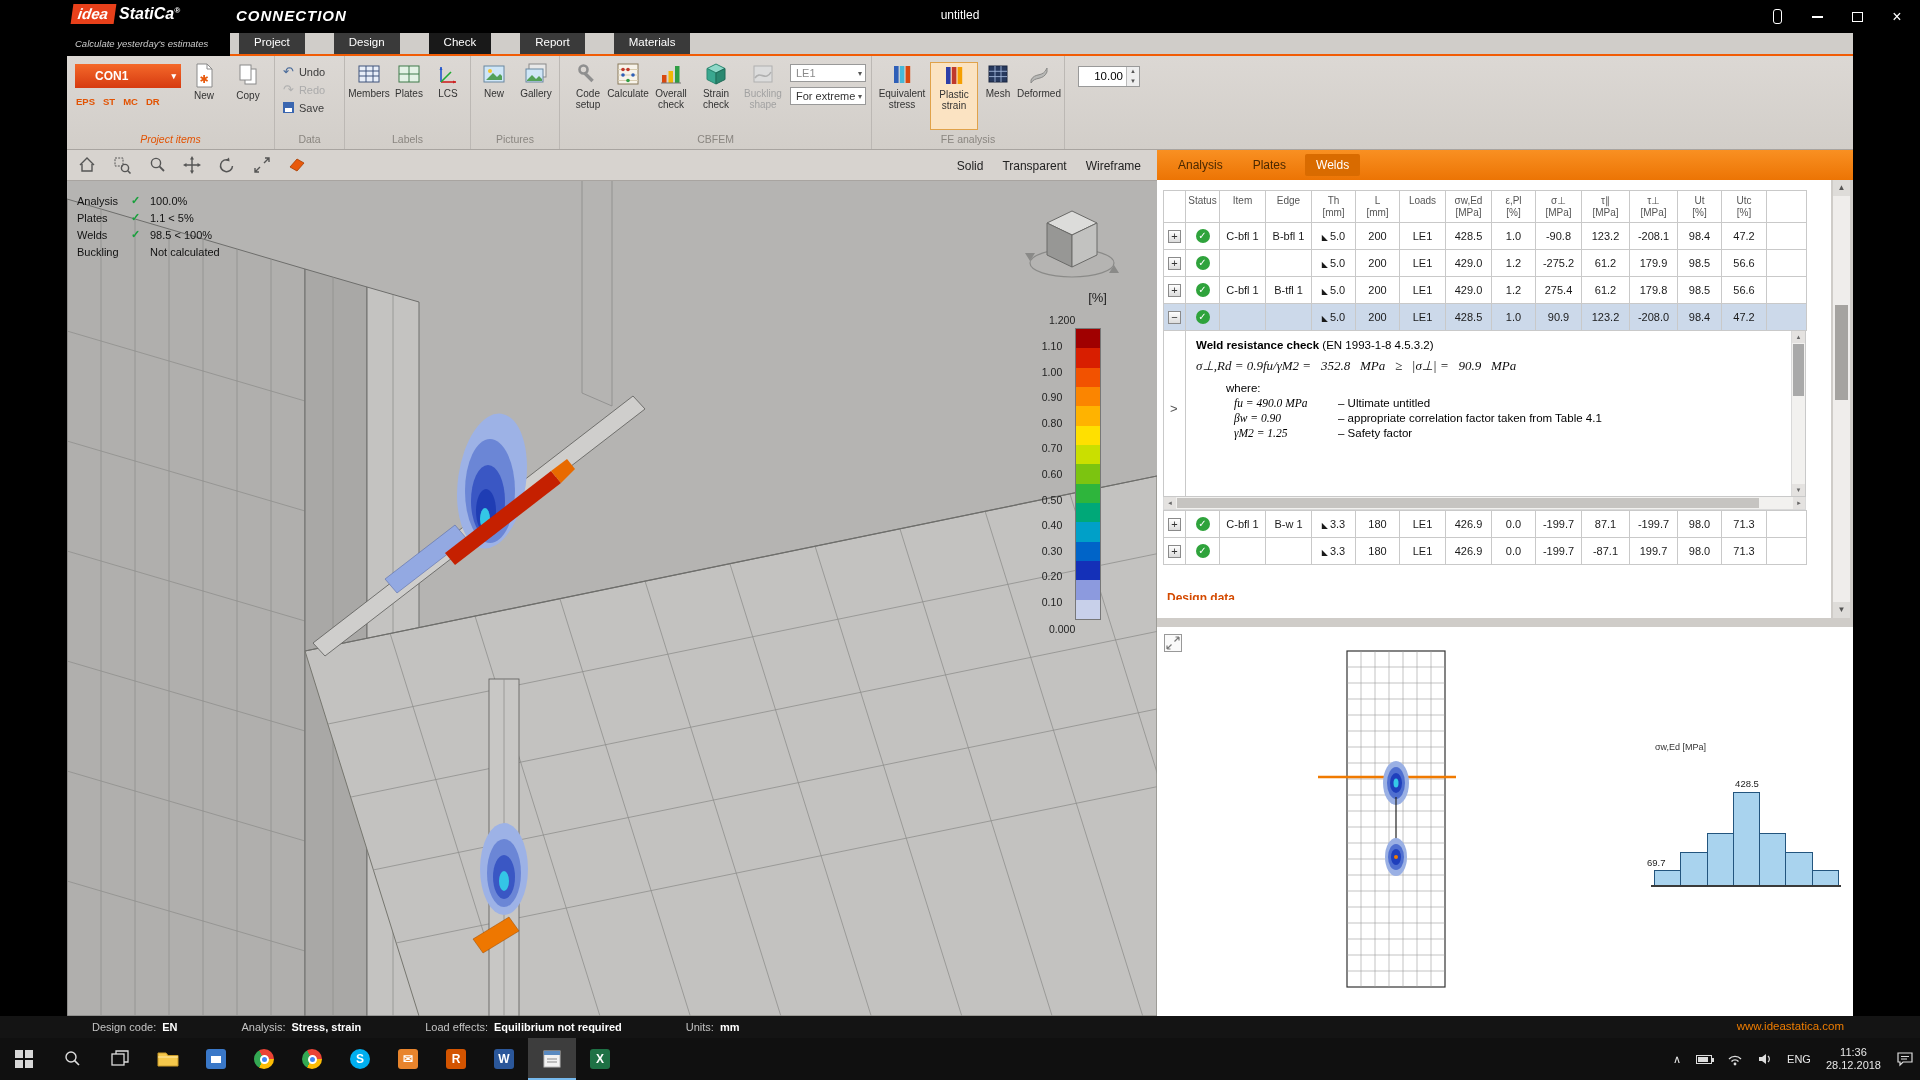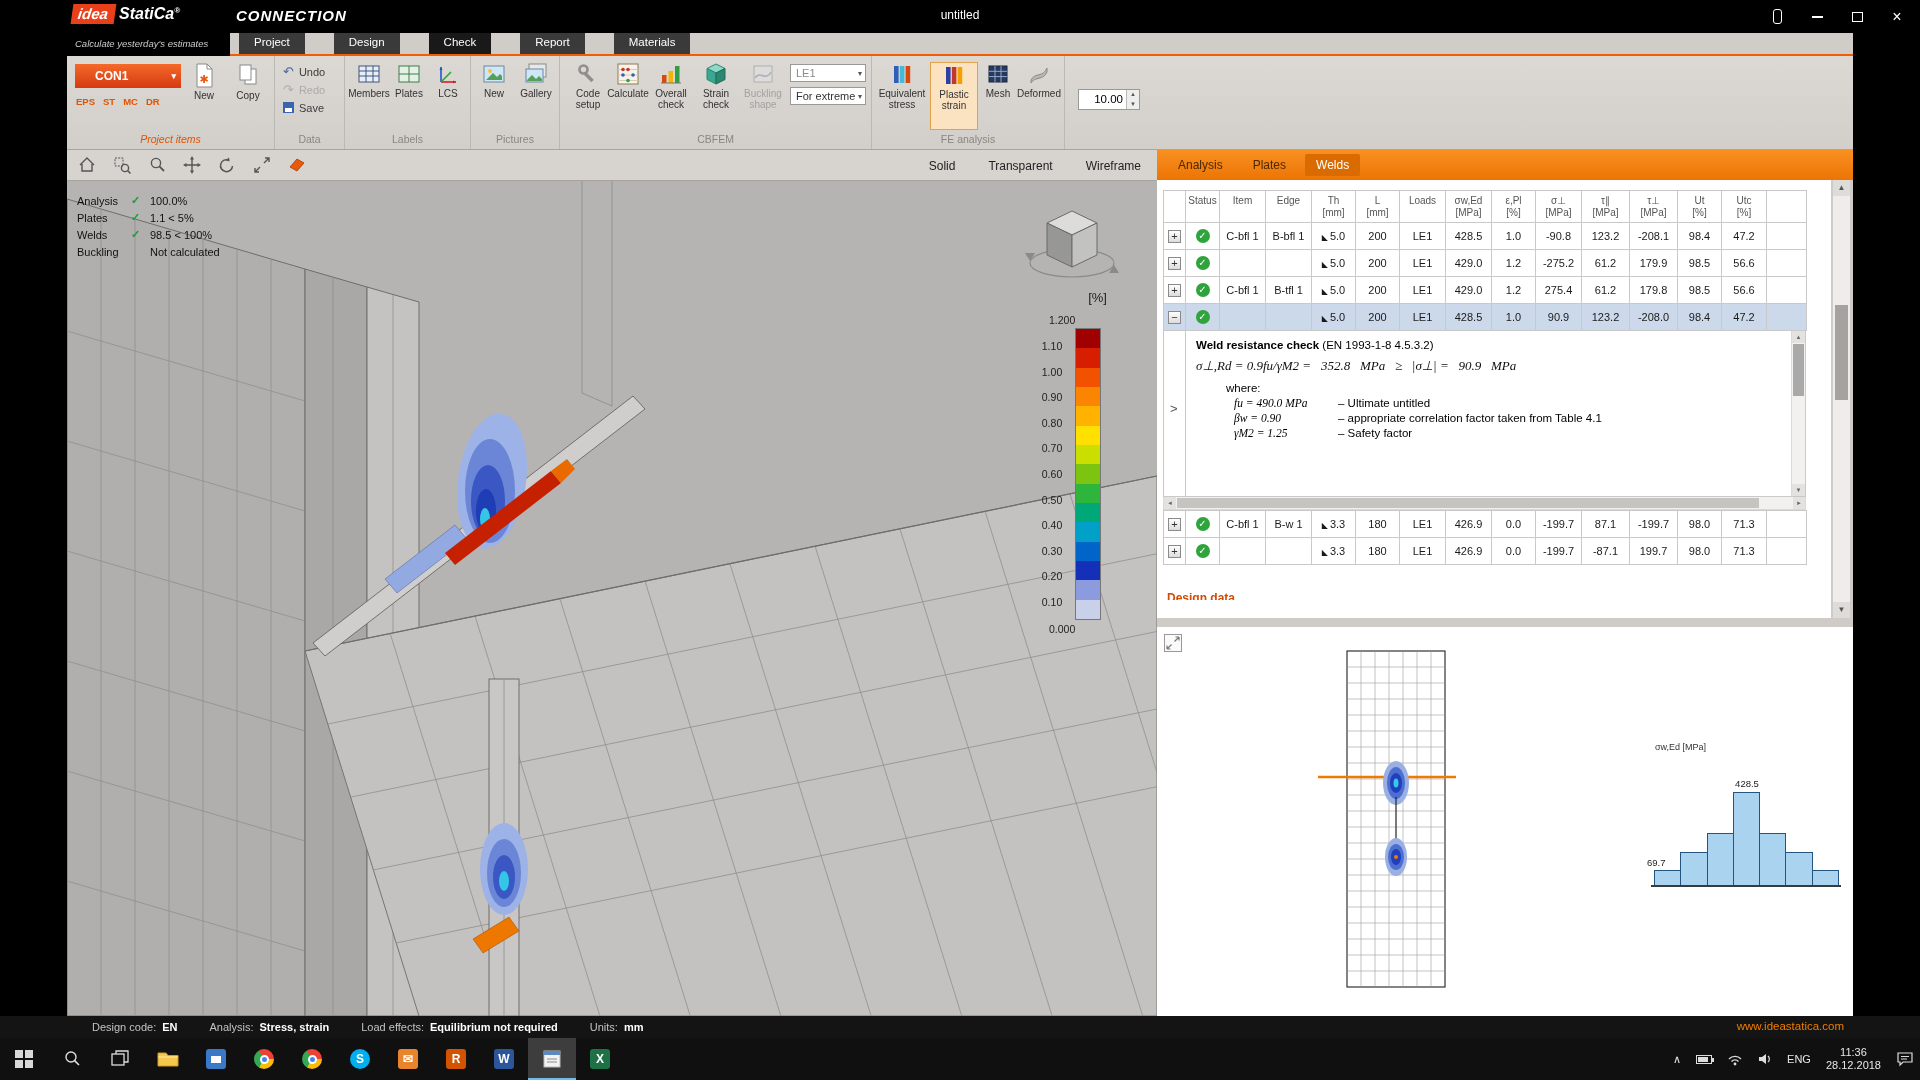--- a/index.html
+++ b/index.html
@@ -47,31 +47,31 @@
   .small-btn { position:absolute; display:flex; align-items:center; gap:5px; font-size:11px; color:#3c3c3c; height:15px; }
   .small-btn.disabled { color:#ababab; }
   .uglyph { font-size:13px; line-height:13px; color:#4a6b9a; }
   .uglyph.gray { color:#b0b0b0; }
   .floppy { width:11px; height:11px; background:#3a66b0; position:relative; }
   .floppy::after { content:""; position:absolute; left:2px; bottom:1px; width:7px; height:4px; background:#fff; }
   .combo { position:absolute; height:18px; background:#fff; border:1px solid #999; font-size:11px;
            display:flex; align-items:center; padding-left:5px; }
   .combo .carrow { position:absolute; right:3px; font-size:8px; color:#555; }
   .spinner { position:absolute; left:1011px; top:10px; width:62px; height:21px; background:#fff;
-             border:1px solid #999; font-size:11.5px;margin-top:23px; }
+             border:1px solid #999; font-size:11.5px; }
   .spin-val { position:absolute; right:16px; top:3px; }
   .spin-arrows { position:absolute; right:0; top:0; width:13px; height:100%; border-left:1px solid #bbb;
                  display:flex; flex-direction:column; }
   .spin-arrows div { flex:1; font-size:6px; line-height:9px; text-align:center; color:#555; background:#eee; }
   
   #viewport { position:absolute; left:67px; top:150px; width:1090px; height:866px; background:#b5b4b2; }
   #vtoolbar { position:absolute; left:0; top:0; width:100%; height:31px; background:#d7d3cf;
               border-bottom:1px solid #a8a4a0; display:flex; align-items:center; }
   .vt-btn { width:30px; height:26px; margin-left:5px; display:flex; align-items:center; justify-content:center; }
-  #viewport-view-modes { position:absolute; right:16px; top:0; height:31px; display:flex; gap:33px; align-items:center;
+  #viewport-view-modes { position:absolute; right:16px; top:0; height:31px; display:flex; gap:19px; align-items:center;
                          font-size:12px; color:#222;margin-left:8px; }
   #canvas3d { position:absolute; left:0; top:31px; }
   #analysis-summary { position:absolute; left:10px; top:42px; font-size:11px; color:#111; }
   .sum-row { display:flex; height:17px; align-items:center; }
   .sum-label { width:54px; }
   .sum-check { width:19px; color:#18a03c; font-weight:bold; }
   
   #legend { position:absolute; right:24px; top:140px; width:98px; font-size:10.5px; color:#222; }
   .legend-unit { text-align:right; padding-right:26px; font-size:13px; }
   .legend-max { margin:9px 0 2px 14px; }
@@ -130,21 +130,21 @@
                 display:flex; align-items:center; justify-content:center; background:#fafafa; }
   #stress-chart { position:absolute; left:490px; top:115px; width:200px; height:155px; }
   .chart-title { position:absolute; left:8px; top:0; font-size:9px; color:#333; }
   #stress-chart-bars { position:absolute; left:4px; bottom:10px; width:190px; display:flex; align-items:flex-end;
                        border-bottom:2px solid #3a3a3a; padding:0 3px; }
   .cbar { flex:1; background:#a9d3ee; border:1px solid #23557e; border-bottom:none; margin-right:-1px; }
   .peak-label { position:absolute; left:0; right:0; top:36px; text-align:center; font-size:9.5px; color:#222; }
   .left-label { position:absolute; left:0; top:115px; font-size:9.5px; color:#222; }
   
   #statusbar { position:absolute; left:0; top:1016px; width:1920px; height:22px; background:#141414;
-               display:flex; align-items:center; padding-left:92px; gap:32px; font-size:11px; }
+               display:flex; align-items:center; padding-left:92px; gap:64px; font-size:11px; }
   .sb-label { color:#c3c3c3; }
   .sb-val { color:#fff; font-weight:bold; margin-left:6px; }
   #website { position:absolute; right:76px; top:1020px; color:#ef7d00; font-size:11.5px; }
   
   #taskbar { position:absolute; left:0; top:1038px; width:1920px; height:42px; background:#101010; }
   #task-icons { position:absolute; left:0; top:0; height:42px; display:flex; }
   .task-icon { width:48px; height:42px; display:flex; align-items:center; justify-content:center; }
   .task-icon.active { background:#3d3d3d; box-shadow:inset 0 -2px 0 #76b9ed; }
   .sq-icon { width:20px; height:20px; border-radius:3px; color:#fff; font-weight:bold; font-size:12px;
              display:flex; align-items:center; justify-content:center; }

